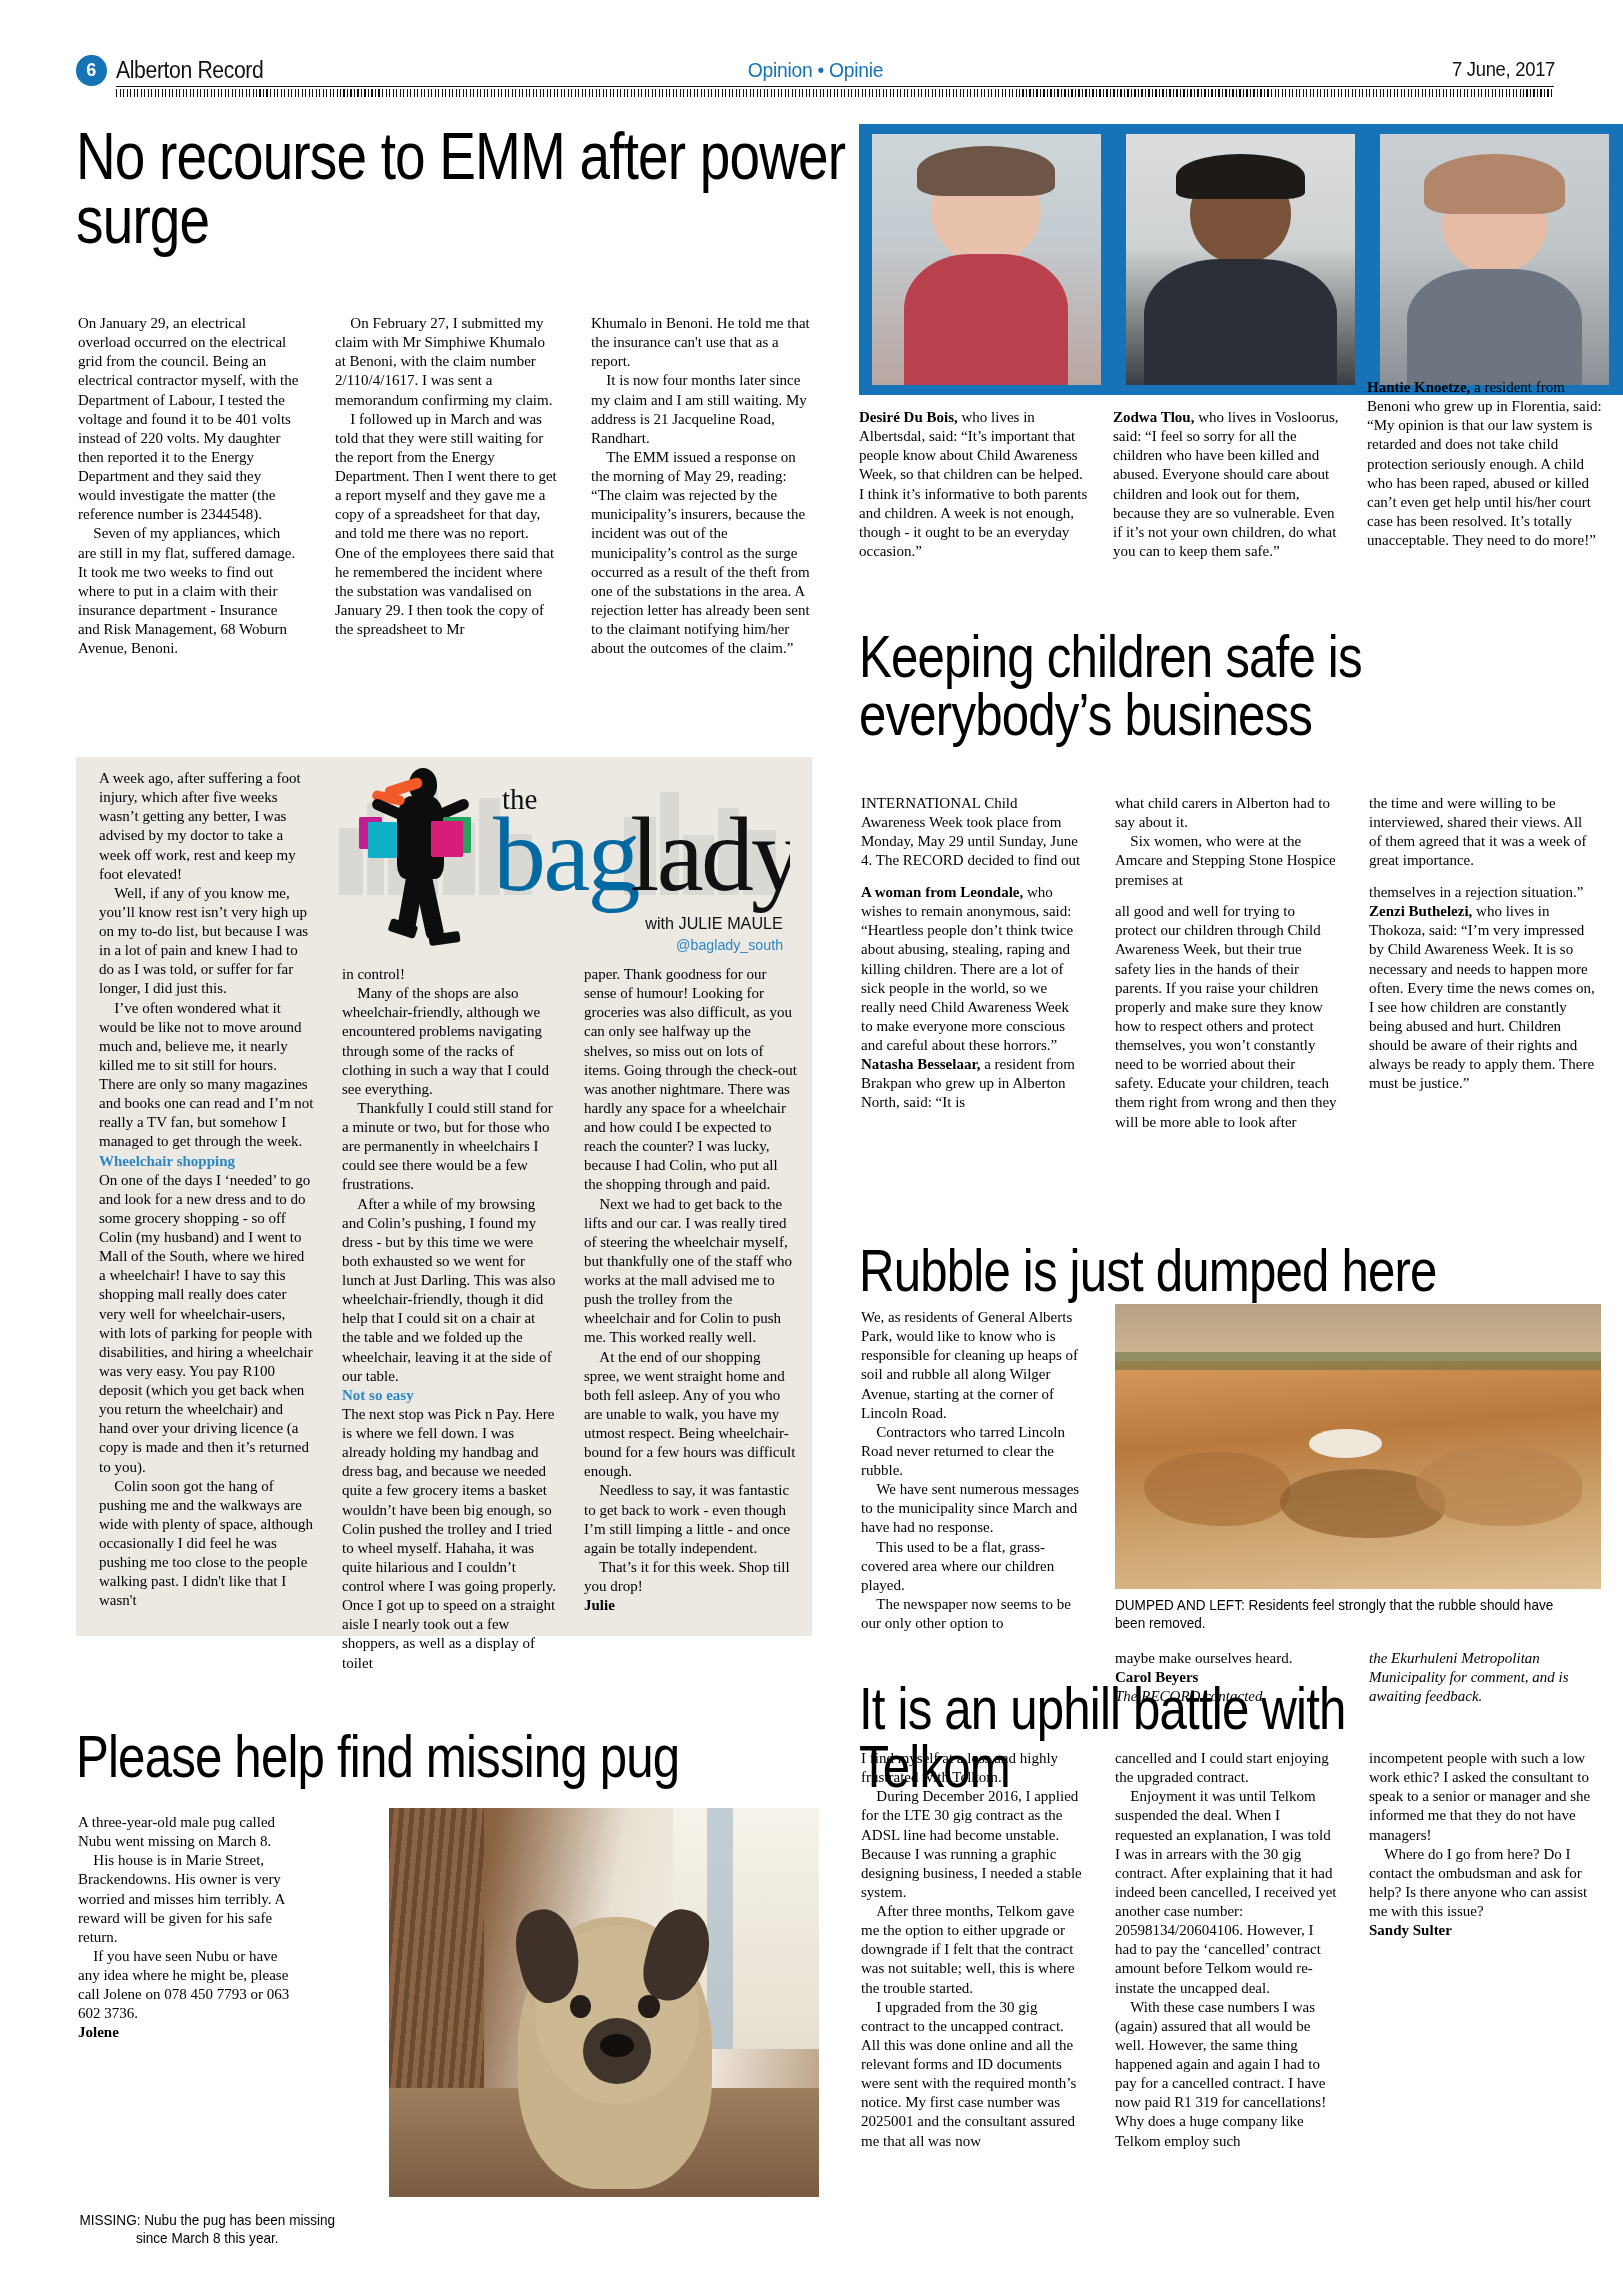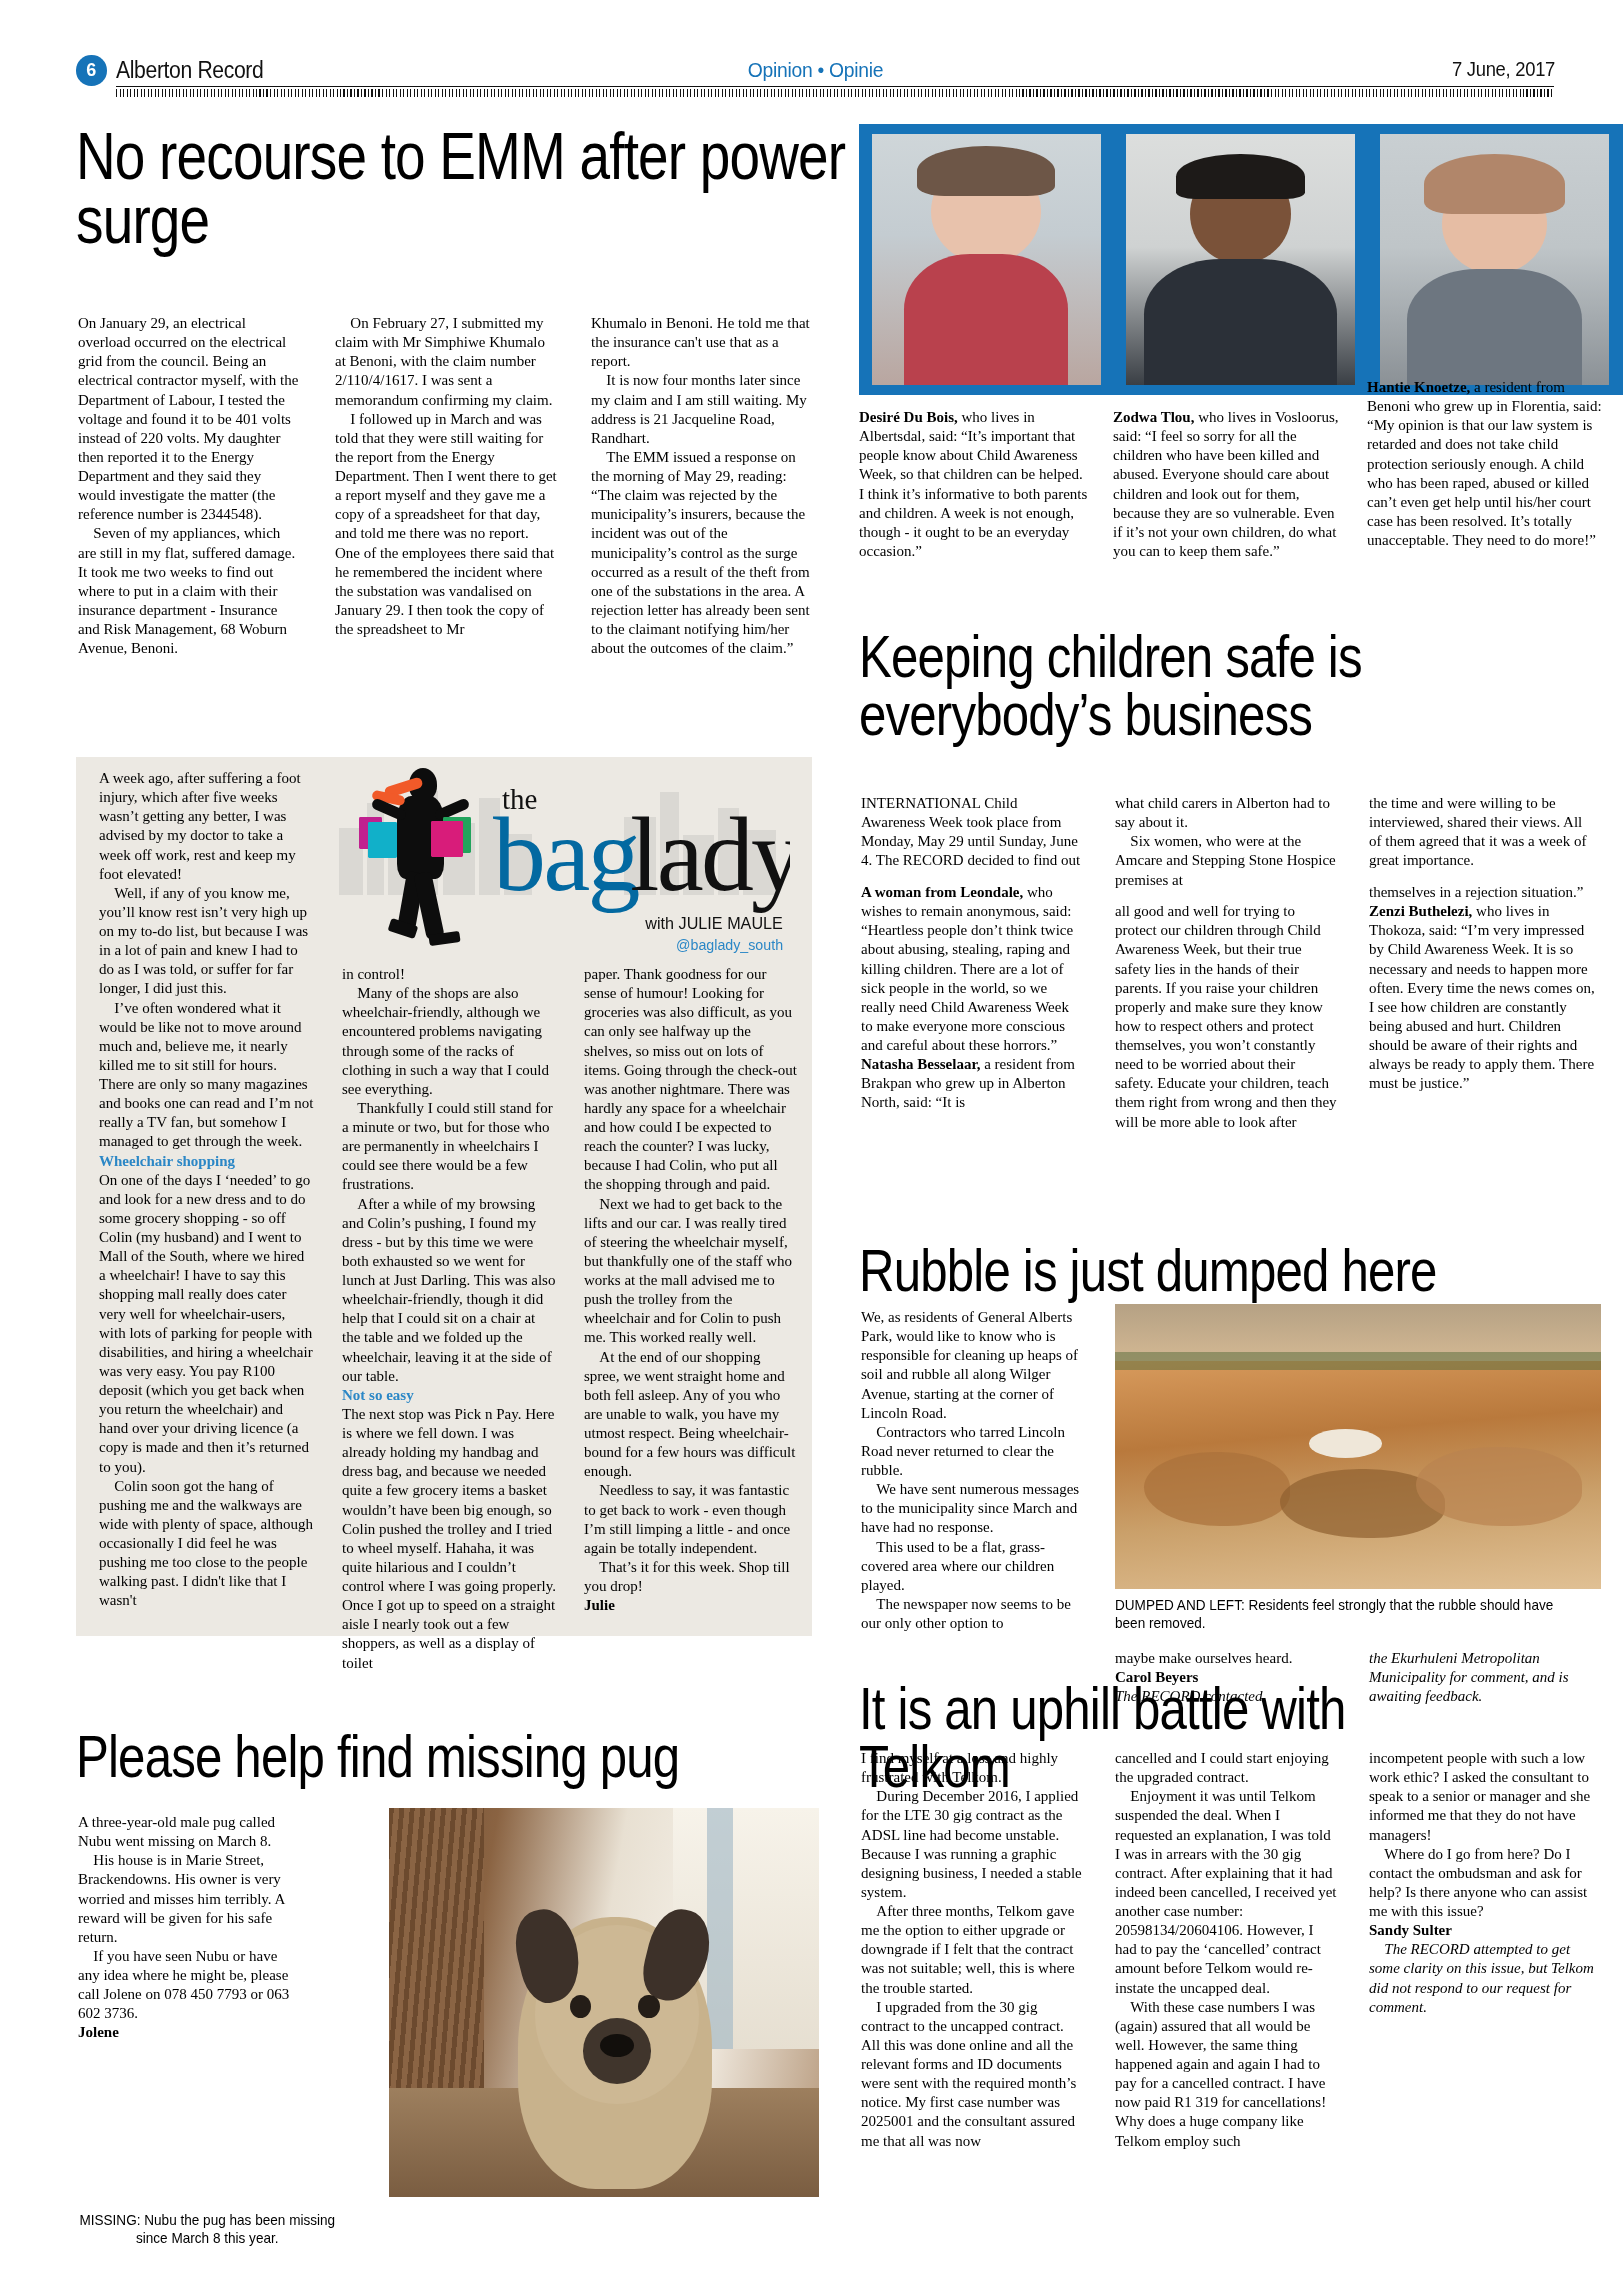--- a/index.html
+++ b/index.html
@@ -289,21 +289,20 @@
   </div>
   <div class="body-col" id="a4-c2">
     <p class="first">cancelled and I could start enjoying the upgraded contract.</p>
     <p>Enjoyment it was until Telkom suspended the deal. When I requested an explanation, I was told I was in arrears with the 30 gig contract. After explaining that it had indeed been cancelled, I received yet another case number: 20598134/20604106. However, I had to pay the ‘cancelled’ contract amount before Telkom would re-instate the uncapped deal.</p>
     <p>With these case numbers I was (again) assured that all would be well. However, the same thing happened again and again I had to pay for a cancelled contract. I have now paid R1 319 for cancellations! Why does a huge company like Telkom employ such</p>
   </div>
   <div class="body-col" id="a4-c3">
     <p class="first">incompetent people with such a low work ethic? I asked the consultant to speak to a senior or manager and she informed me that they do not have managers!</p>
     <p>Where do I go from here? Do I contact the ombudsman and ask for help? Is there anyone who can assist me with this issue?</p>
     <p class="first sign">Sandy Sulter</p>
-    <p class="editnote">The RECORD attempted to get some clarity on this issue, but Telkom did not respond to our request for comment.</p>
   </div>
 
   <div class="hl" id="a5-head">Please help find missing pug</div>
 
   <div class="body-col" id="a5-c1">
     <p class="first">A three-year-old male pug called Nubu went missing on March 8.</p>
     <p>His house is in Marie Street, Brackendowns. His owner is very worried and misses him terribly. A reward will be given for his safe return.</p>
     <p>If you have seen Nubu or have any idea where he might be, please call Jolene on 078 450 7793 or 063 602 3736.</p>
     <p class="first sign">Jolene</p>
   </div>

